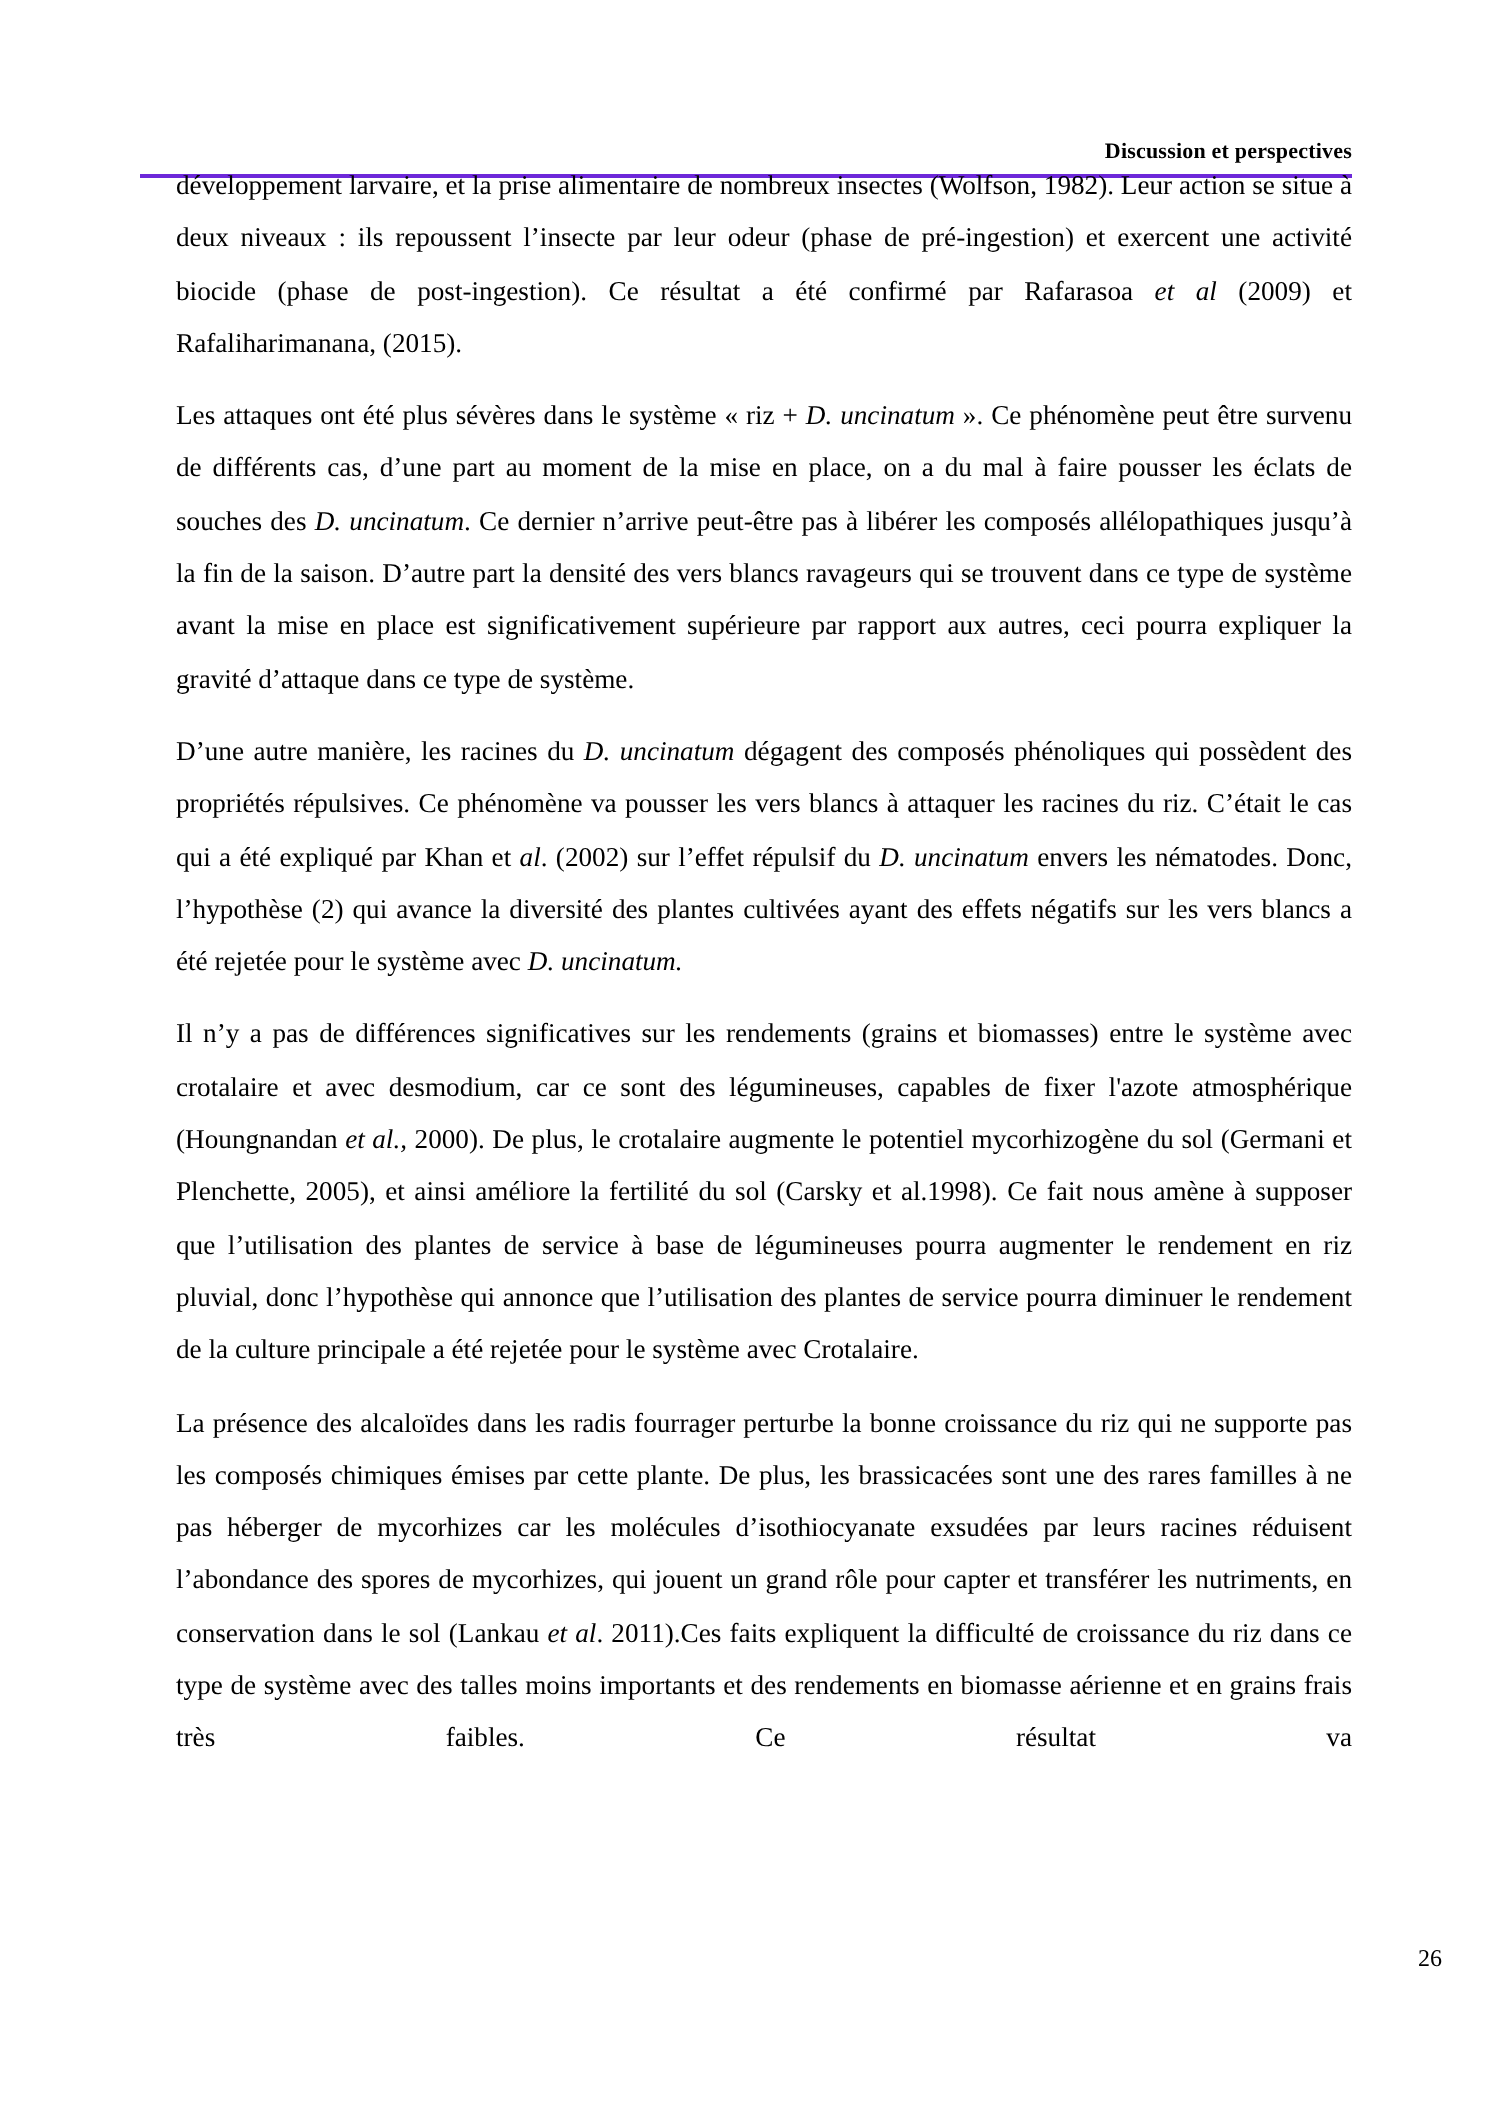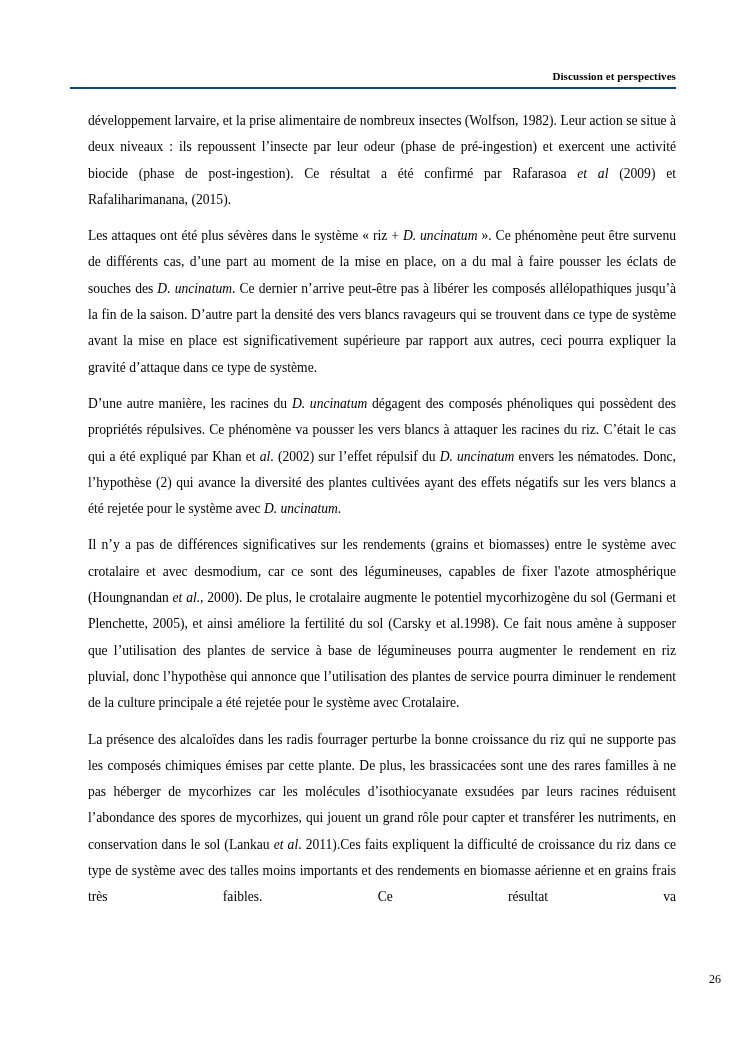--- a/index.html
+++ b/index.html
@@ -13,32 +13,32 @@
     position: relative;
     font-family: "Liberation Serif", "DejaVu Serif", serif;
     color: #000000;
     overflow: hidden;
   }
   .running-header {
     position: absolute;
     top: 70px;
     left: 70px;
     width: 606px;
-    border-bottom: 2px solid #0c4a6e;
+    border-bottom: 2px solid #6d28d9;
     padding-bottom: 5px;
     text-align: right;
   }
   .running-title {
     font-size: 11px;
     font-weight: bold;
     letter-spacing: 0.1px;
   }
   .body-text {
     position: absolute;
-    top: 108px;
+    top: 80px;
     left: 88px;
     width: 588px;
   }
   .para {
     margin: 0 0 10px 0;
     font-size: 13.6px;
     line-height: 26.3px;
     text-align: justify;
     text-justify: inter-word;
   }

